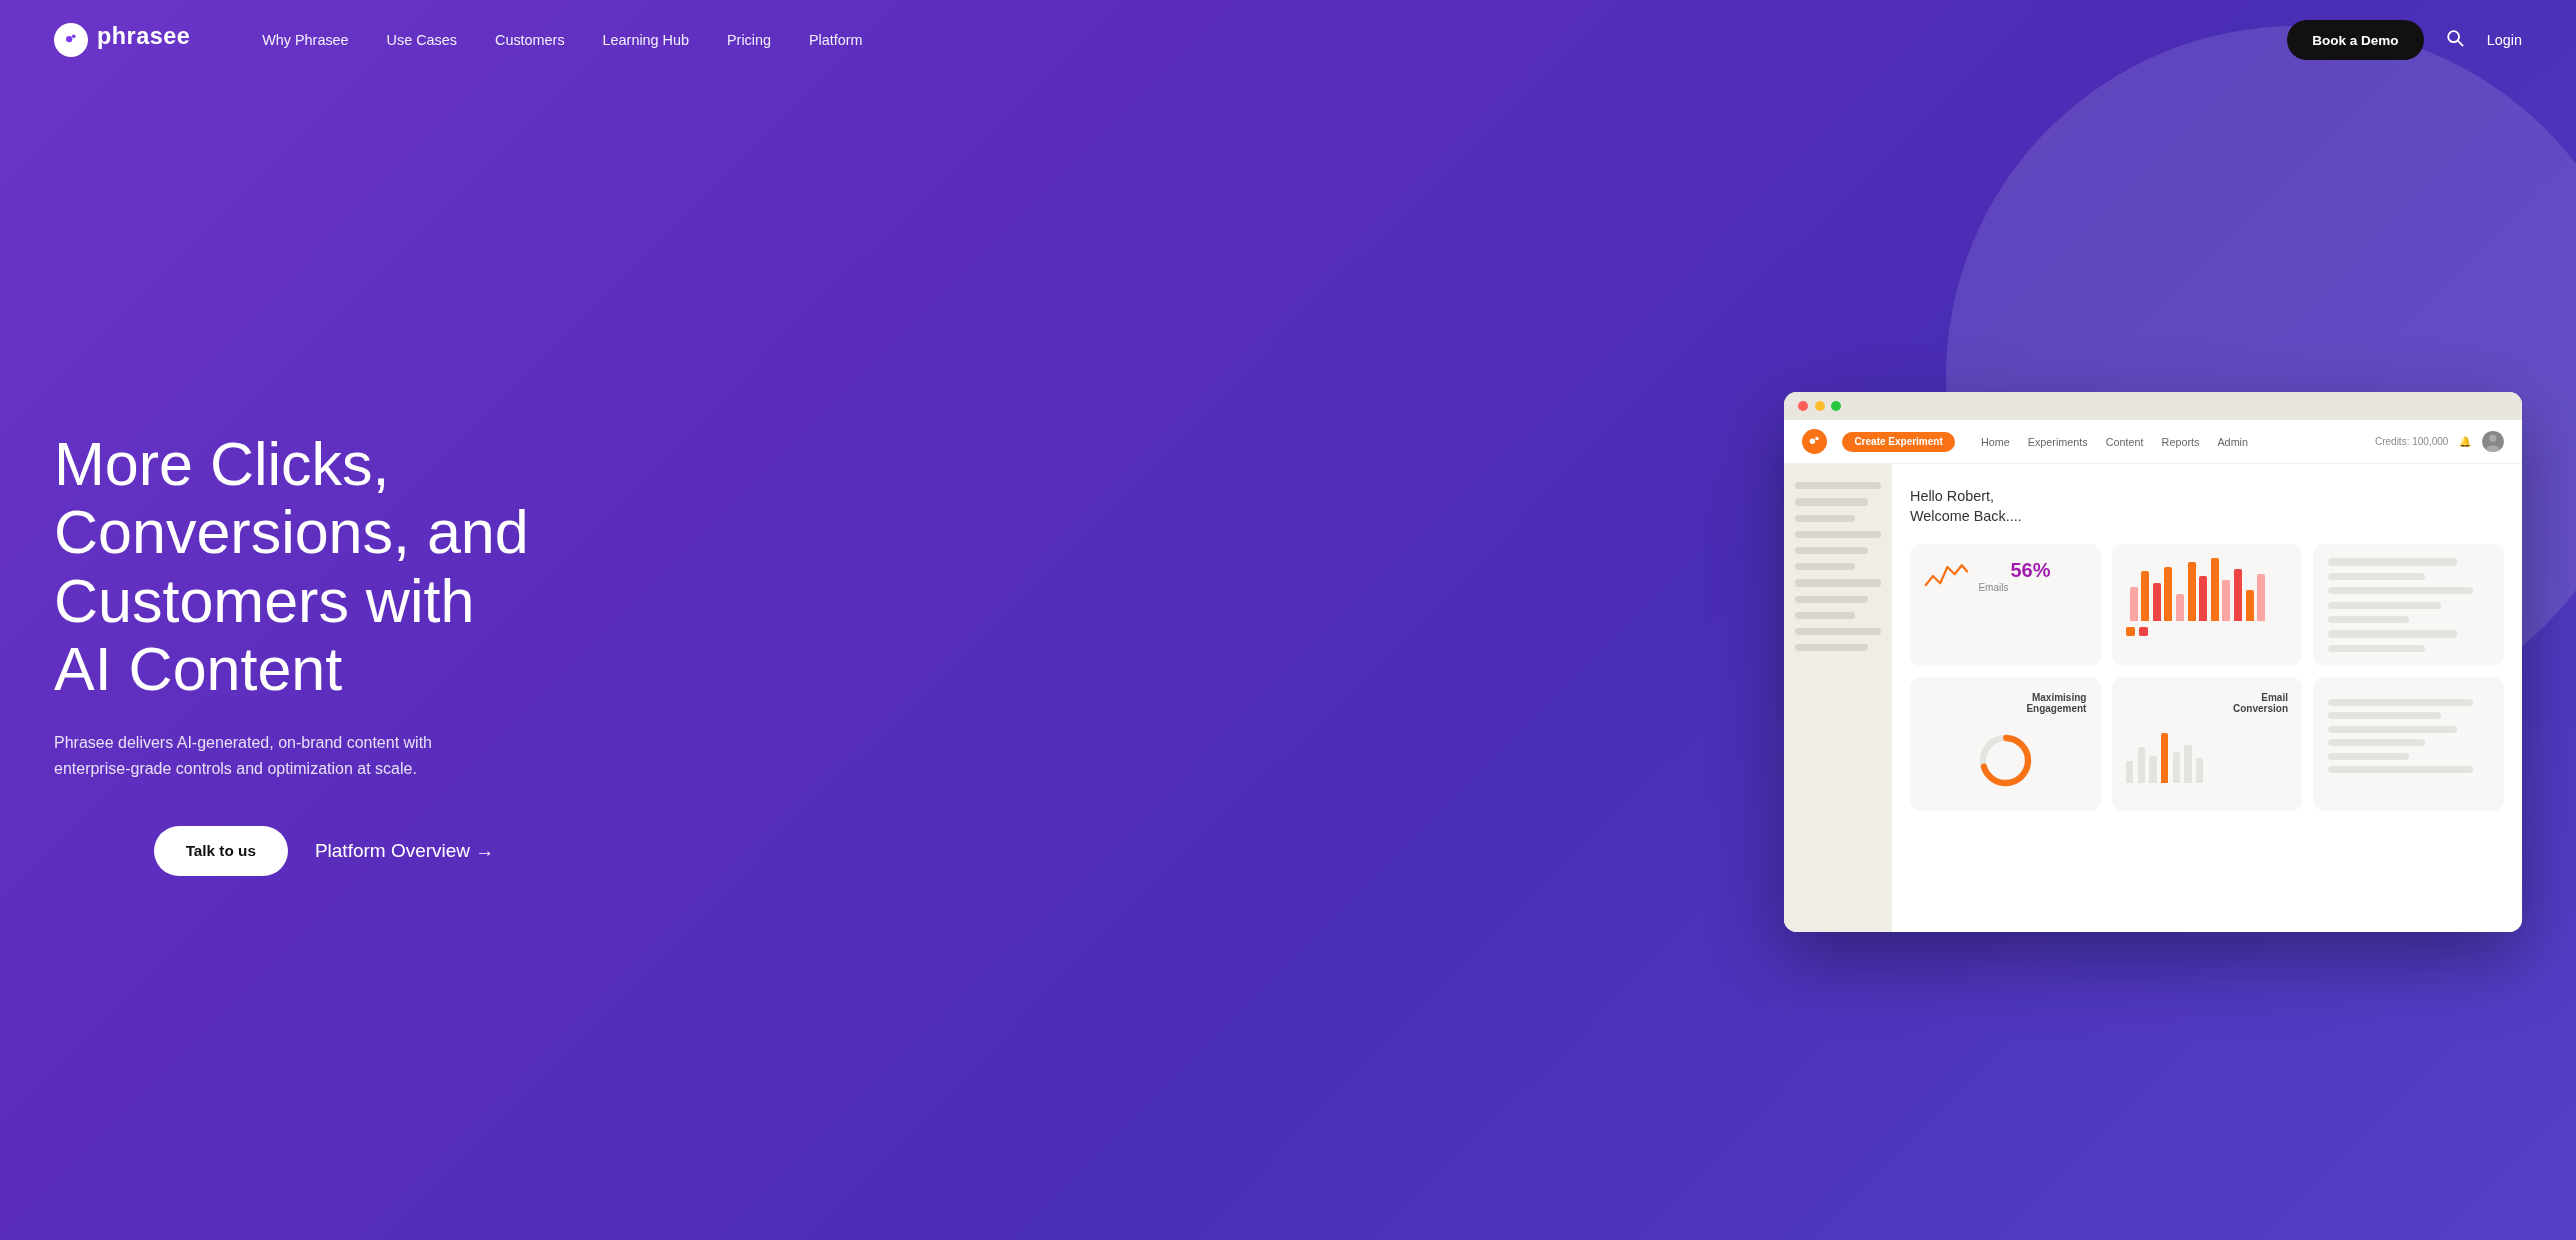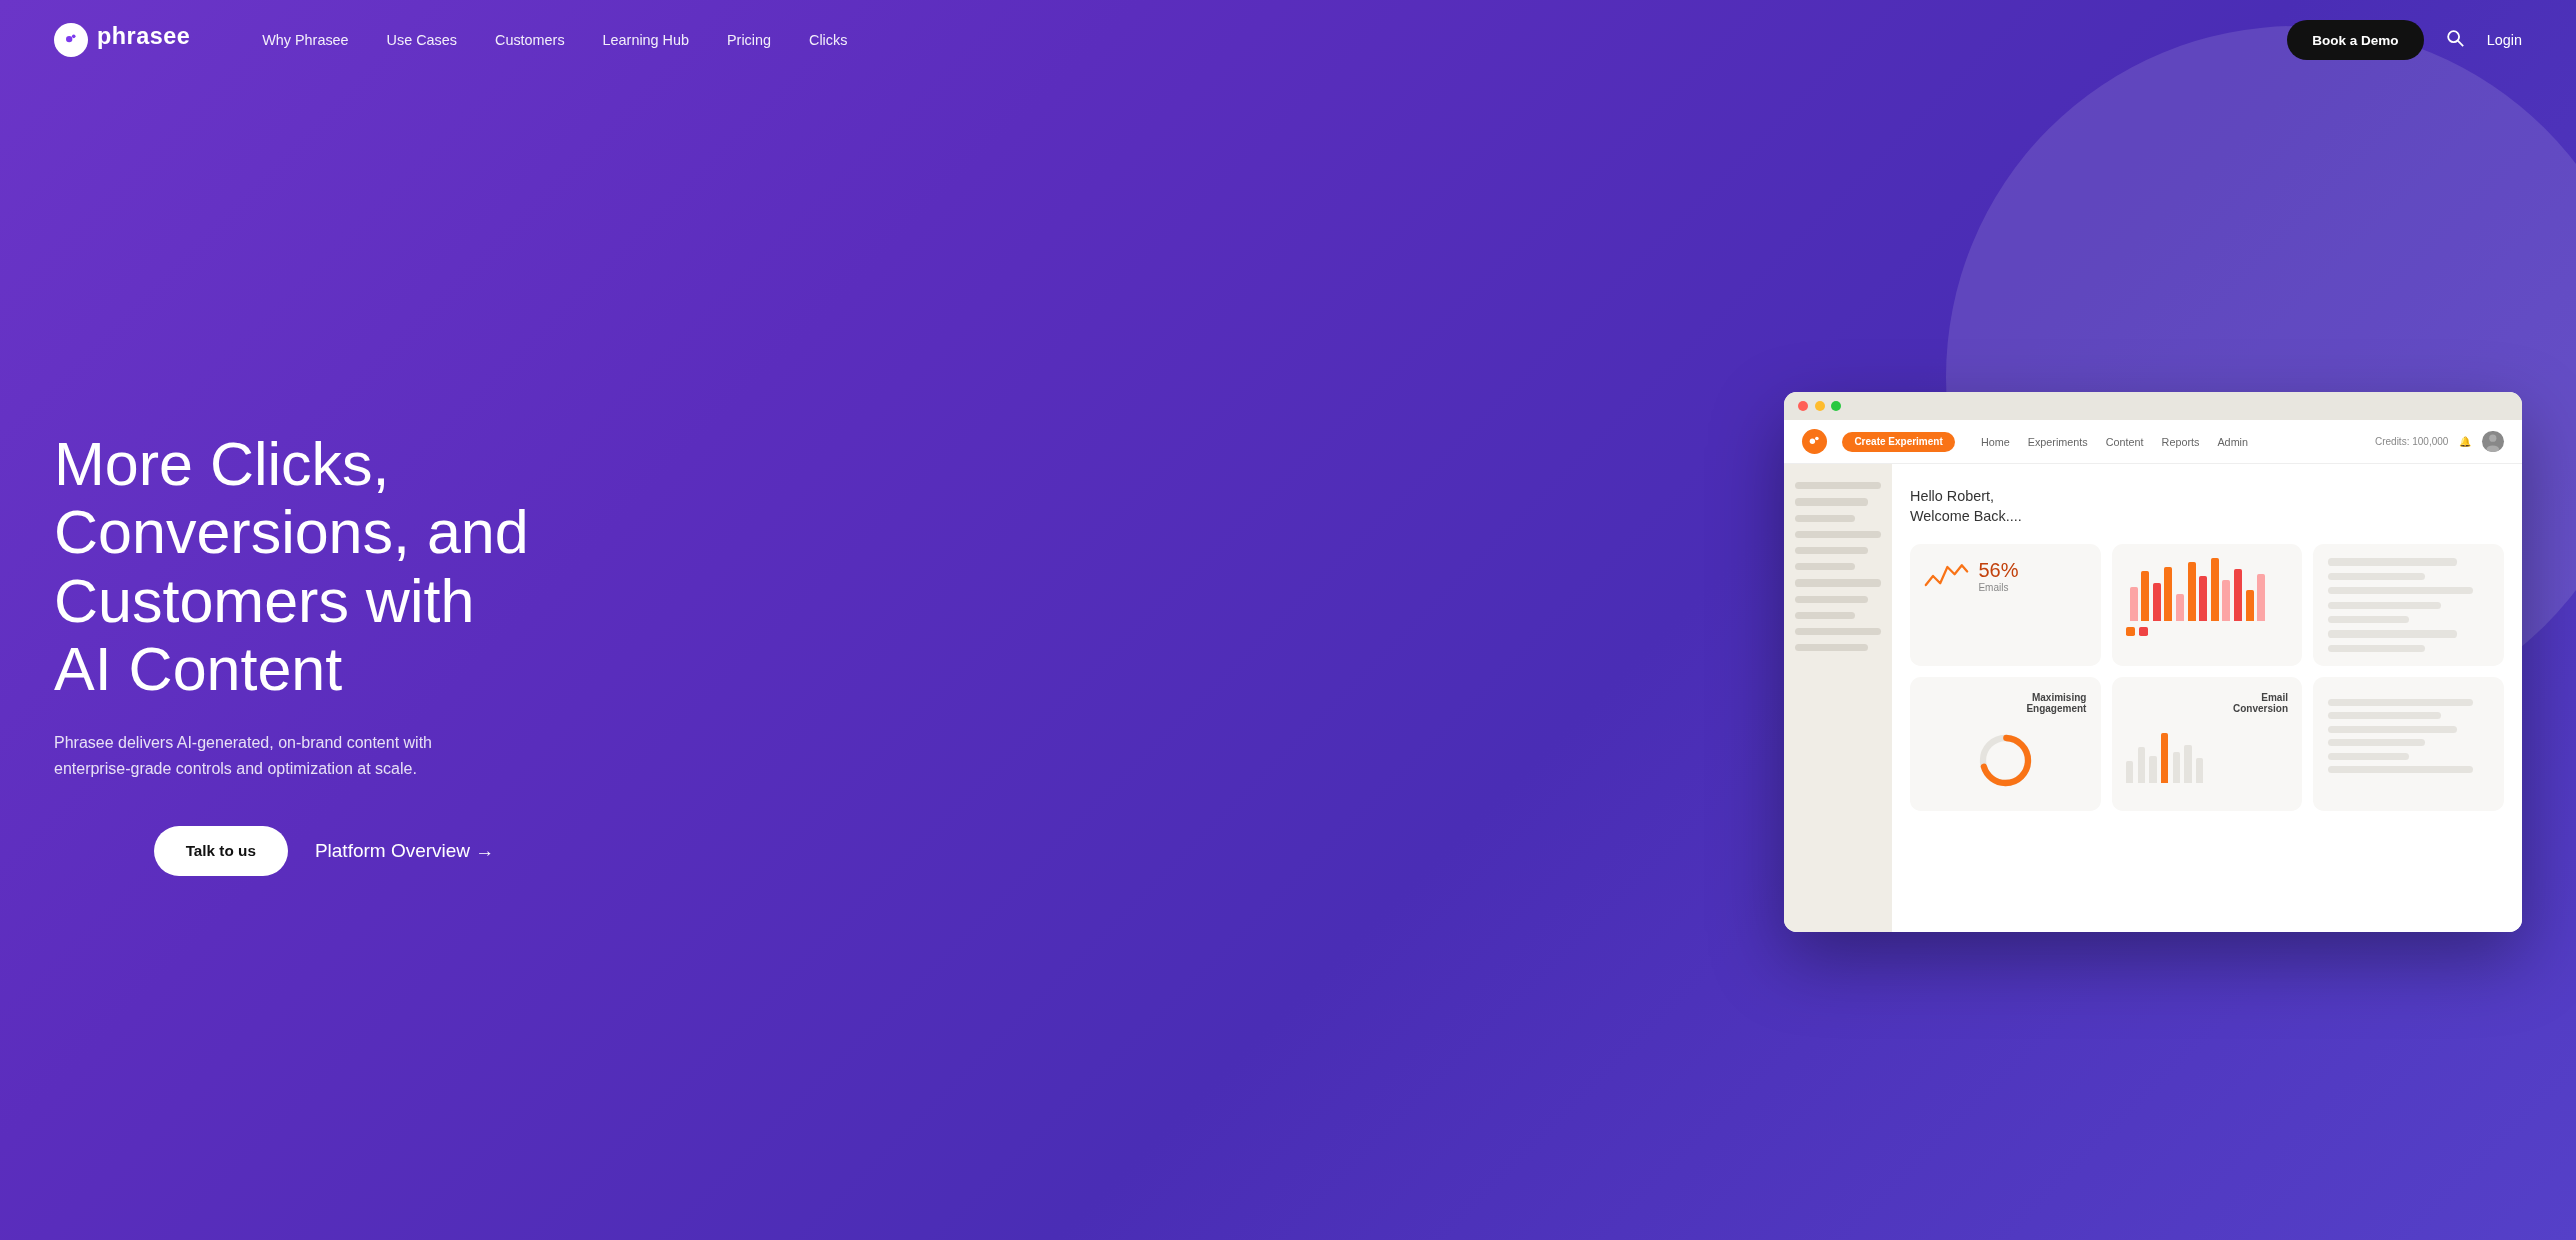--- a/index.html
+++ b/index.html
@@ -287,22 +287,23 @@
       display: flex;
       align-items: center;
       gap: 9px;
     }
     .mini-wave {
       width: 45px;
       height: 36px;
     }
     .stat-number {
       font-size: 20px;
-      font-weight: 400;
-      color: #c2410c;
+      font-weight: 700;
+      color: #a21caf;
+      margin-left: 32px;
     }
     .stat-label {
       font-size: 10px;
       color: #888;
     }
 
     
     .bar-chart {
       display: flex;
       align-items: flex-end;
@@ -390,21 +391,21 @@
       </svg>
     </div>
     <span class="logo-text">phrasee</span>
   </div>
   <div class="nav-links">
     <a class="nav-link">Why Phrasee</a>
     <a class="nav-link">Use Cases</a>
     <a class="nav-link">Customers</a>
     <a class="nav-link">Learning Hub</a>
     <a class="nav-link">Pricing</a>
-    <a class="nav-link">Clicks</a>
+    <a class="nav-link">Platform</a>
   </div>
   <div class="nav-right">
     <button class="book-demo-btn">Book a Demo</button>
     <span class="search-icon-nav">
       <svg width="20" height="20" viewBox="0 0 22 22" fill="none" stroke="white" stroke-width="2">
         <circle cx="9.5" cy="9.5" r="6"></circle>
         <line x1="14" y1="14" x2="20" y2="20"></line>
       </svg>
     </span>
     <span class="login-link">Login</span>

